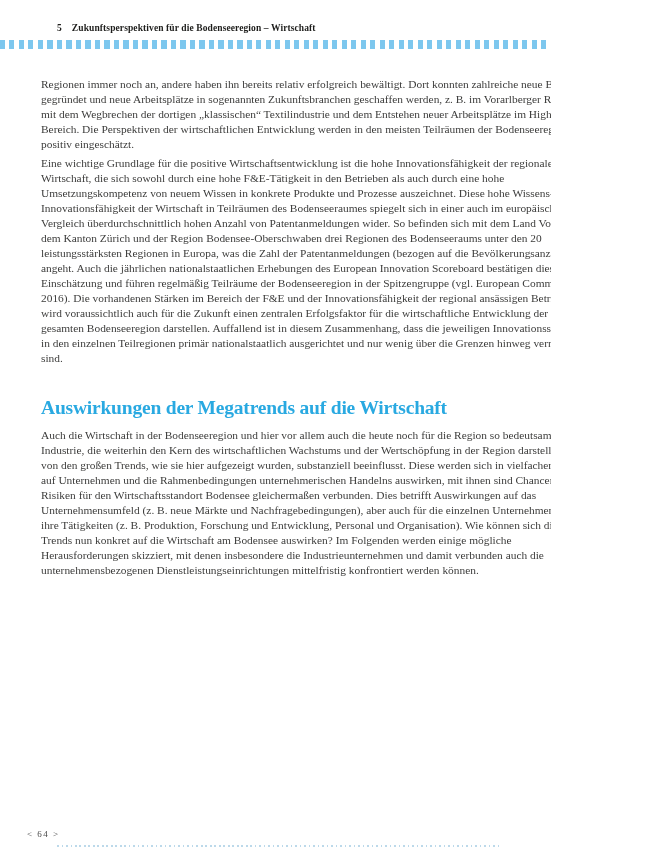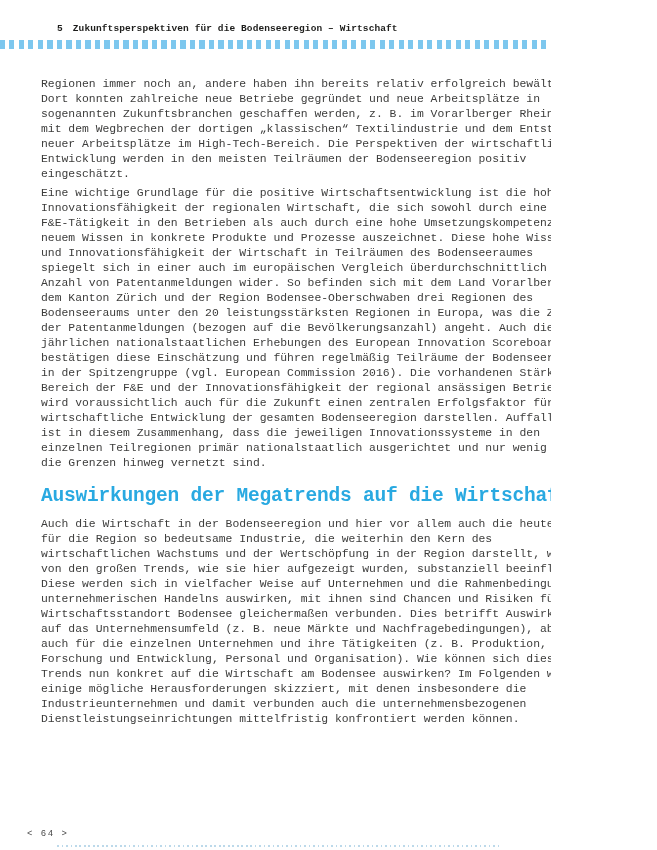--- a/index.html
+++ b/index.html
@@ -10,21 +10,21 @@
     --header-text:#1d1d1b;
     --footer-text:#4b4b4b;
     --dot-line:#bcd9ea;
   }
   html,body{margin:0;padding:0;background:#ffffff;}
   .page{
     position:relative;
     width:551px;height:850px;
     background:#ffffff;
     overflow:hidden;
-    font-family:Liberation Mono, monospace;
+    font-family:Liberation Serif, serif;
     border-radius:19px;
   }
   .chapter-line{
     position:absolute;top:23px;left:57px;
     font-size:9.5px;font-weight:bold;color:var(--header-text);
     letter-spacing:0.1px;white-space:nowrap;
   }
   .chapter-number{display:inline-block;margin-right:10px;}
   .dash-band{
     position:absolute;top:40px;left:0;width:657px;height:9px;
@@ -36,21 +36,21 @@
     position:absolute;top:77px;left:41px;width:550px;
     color:var(--body-text);
     font-size:11.4px;line-height:15px;
     text-align:left;
   }
   .content p{margin:0 0 4px 0;}
   .section-heading{
     color:var(--accent-blue);
     font-size:19.5px;line-height:23px;font-weight:bold;
     letter-spacing:-0.2px;
-    margin:14px 0 9px 0;
+    margin:30px 0 9px 0;
   }
   .section-heading .hline{display:block;}
   .page-number{
     position:absolute;left:27px;bottom:11px;
     font-size:9px;color:var(--footer-text);
     letter-spacing:1.5px;white-space:nowrap;
   }
   .dot-line{
     position:absolute;left:57px;right:50px;bottom:3px;height:2px;
     background:repeating-linear-gradient(90deg,

